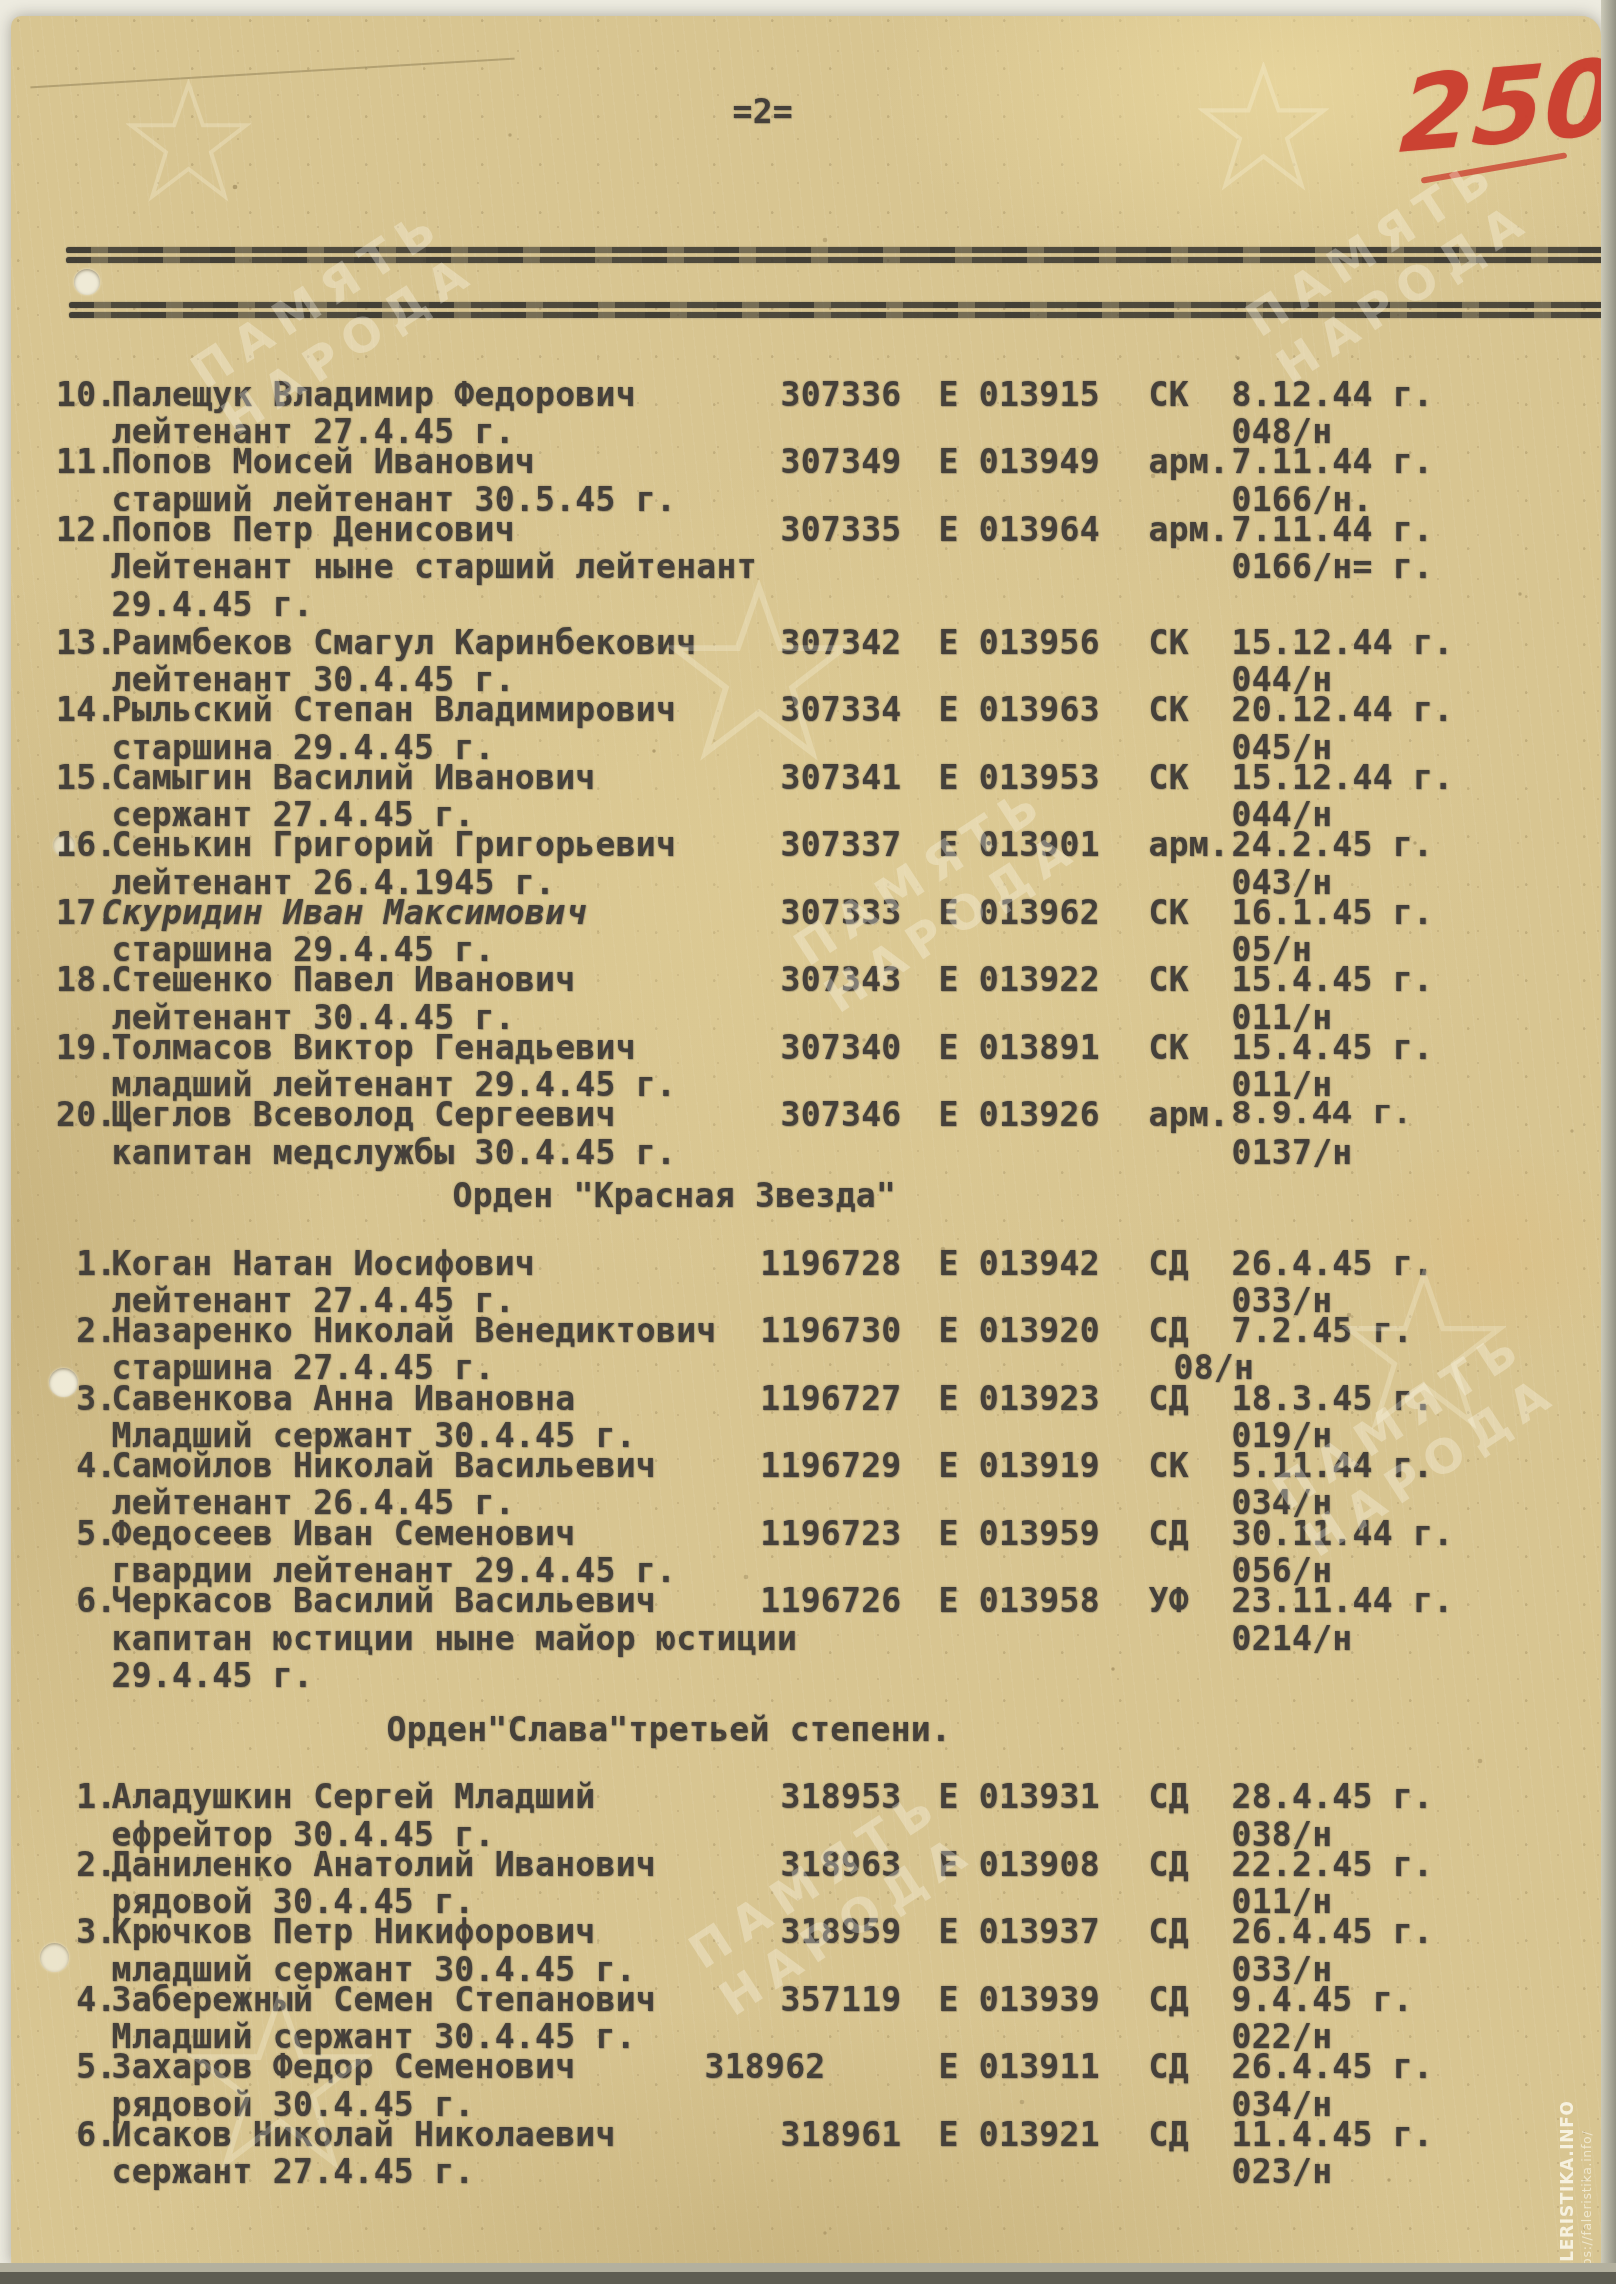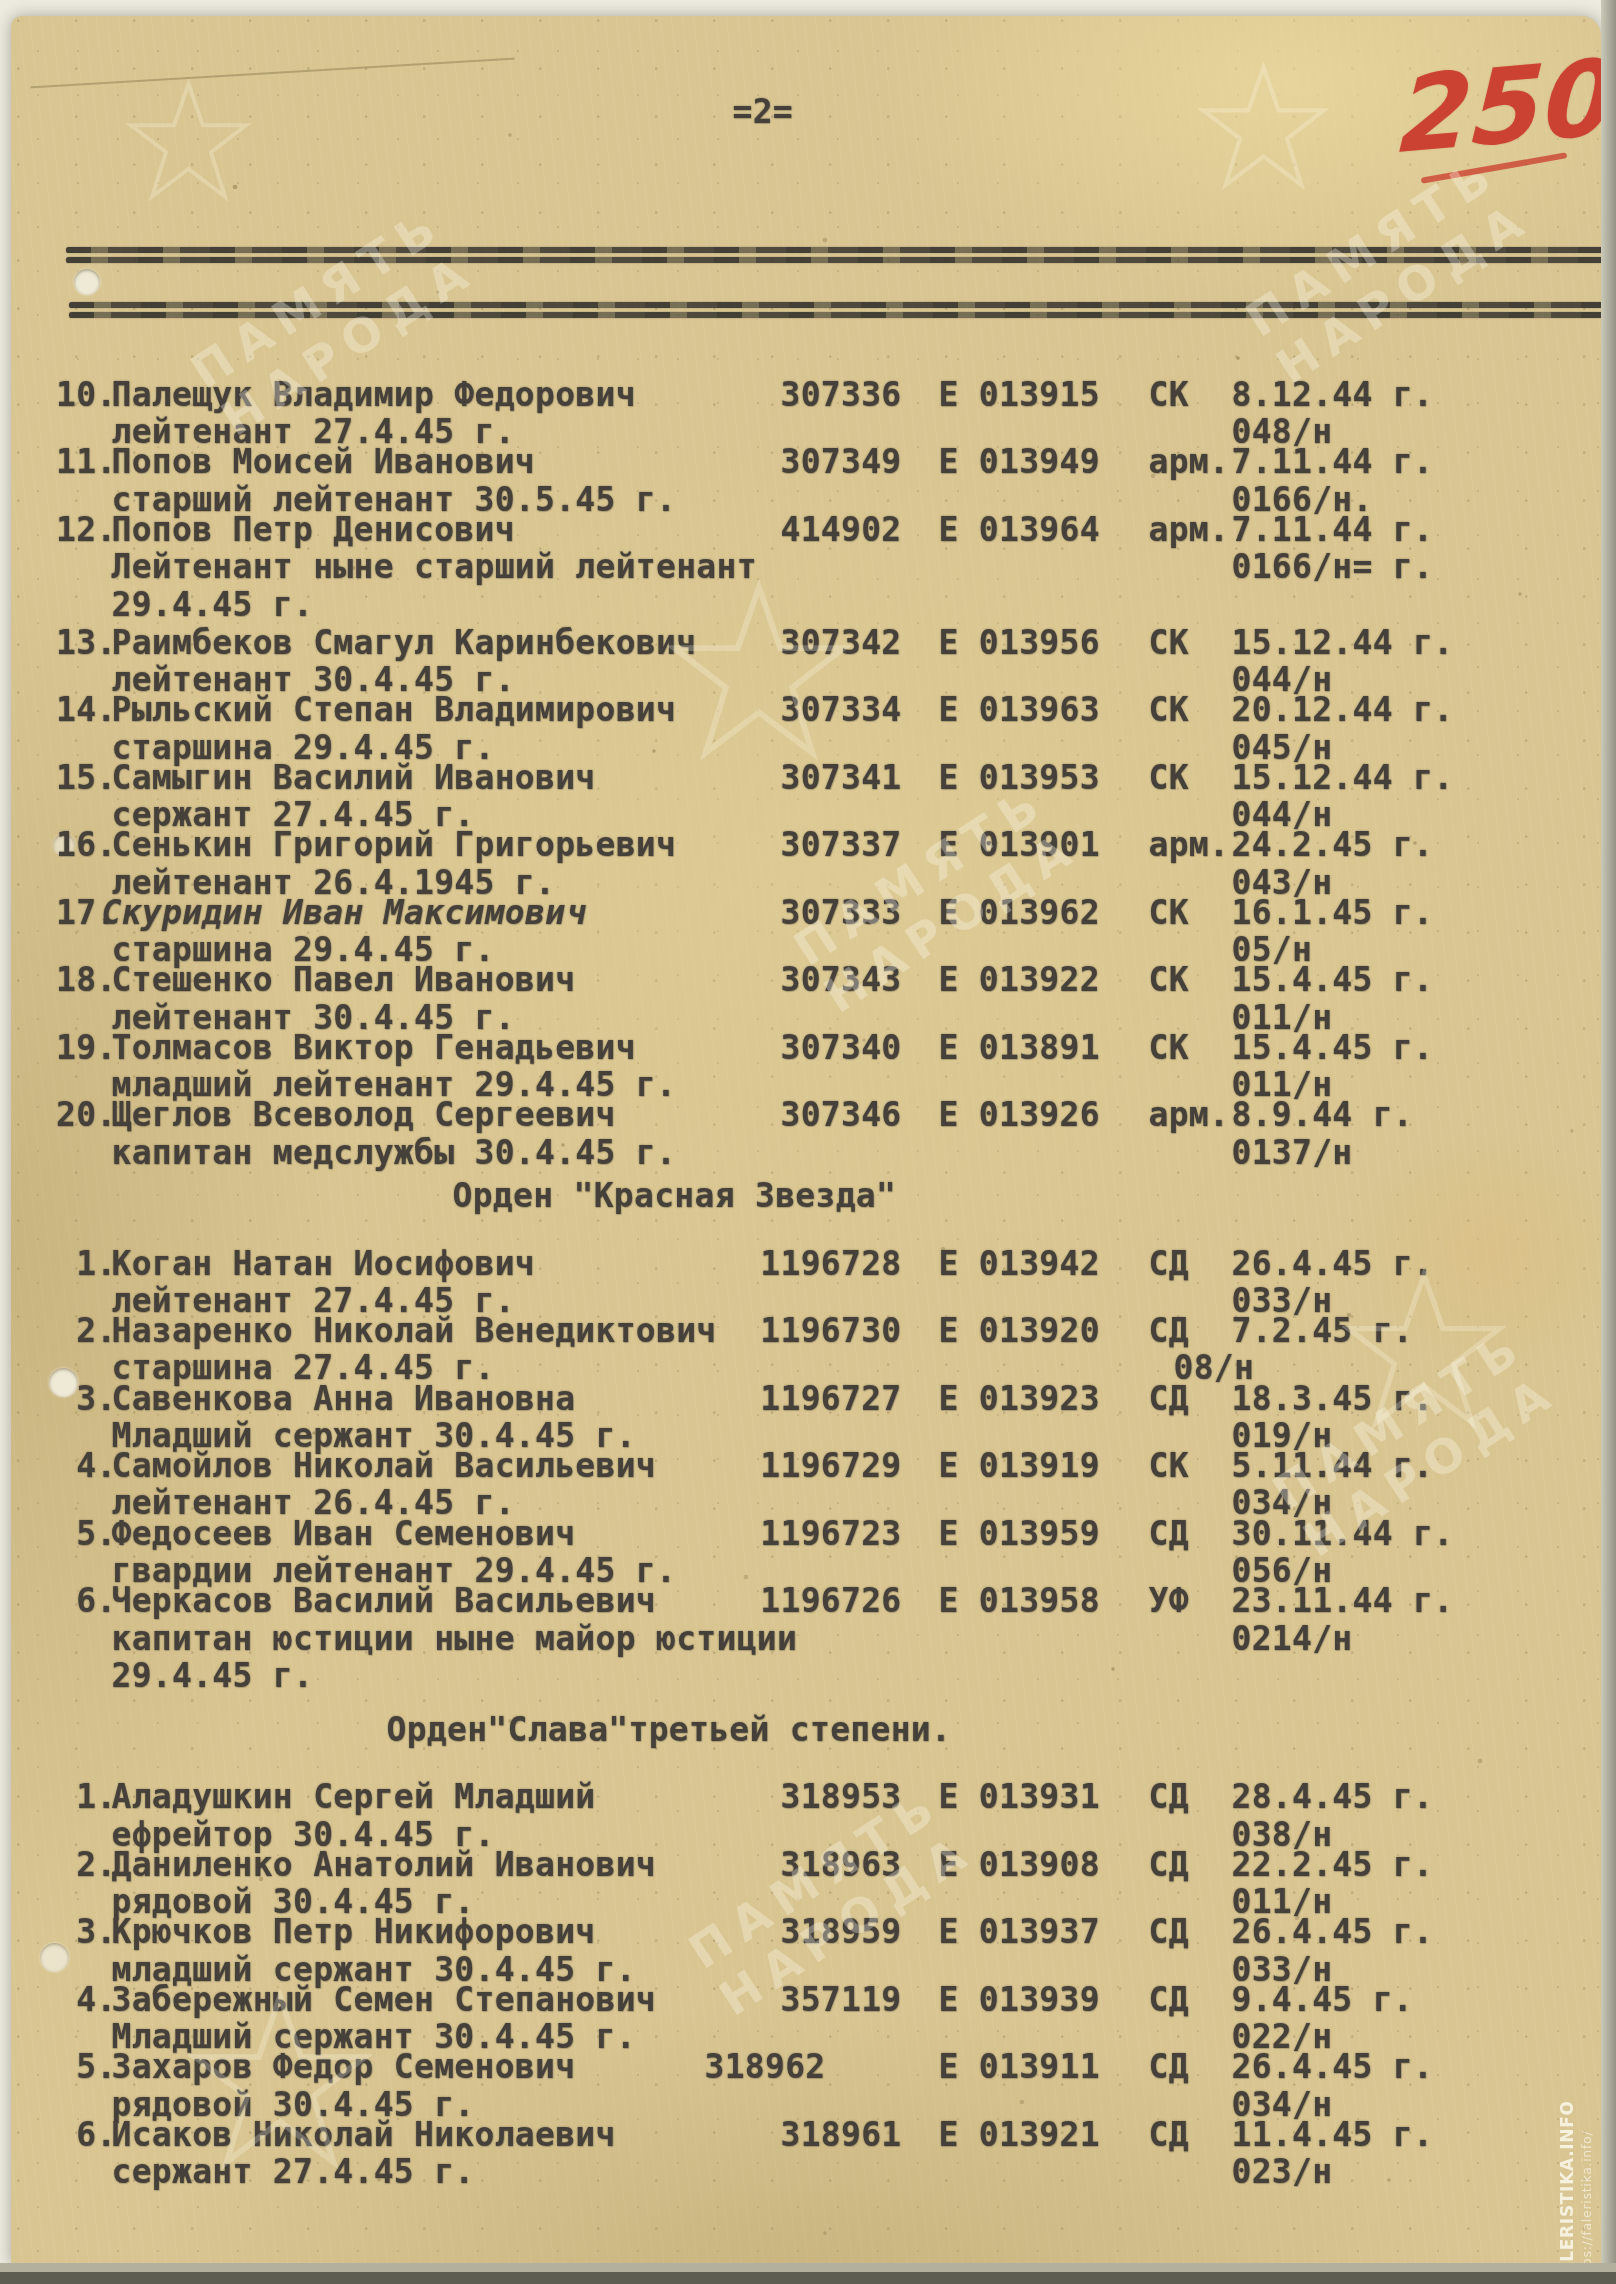--- a/index.html
+++ b/index.html
@@ -129,21 +129,21 @@
       <div class="t" style="left: 101px; top: 465px;">старший лейтенант 30.5.45 г.</div>
       <div class="t" style="left: 694px; top: 427px; width: 197px; text-align: right;">307349</div>
       <div class="t" style="left: 928px; top: 427px;">Е 013949</div>
       <div class="t" style="left: 1138px; top: 427px;">арм.</div>
       <div class="t" style="left: 1221px; top: 427px;">7.11.44 г.</div>
       <div class="t" style="left: 1221px; top: 465px;">0166/н.</div>
       <div class="t" style="left: 26px; top: 495px; width: 80px; text-align: right;">12.</div>
       <div class="t" style="left: 101px; top: 495px;">Попов Петр Денисович</div>
       <div class="t" style="left: 101px; top: 532px;">Лейтенант ныне старший лейтенант</div>
       <div class="t" style="left: 101px; top: 570px;">29.4.45 г.</div>
-      <div class="t" style="left: 694px; top: 495px; width: 197px; text-align: right;">414902</div>
+      <div class="t" style="left: 694px; top: 495px; width: 197px; text-align: right;">307335</div>
       <div class="t" style="left: 928px; top: 495px;">Е 013964</div>
       <div class="t" style="left: 1138px; top: 495px;">арм.</div>
       <div class="t" style="left: 1221px; top: 495px;">7.11.44 г.</div>
       <div class="t" style="left: 1221px; top: 532px;">0166/н= г.</div>
       <div class="t" style="left: 26px; top: 608px; width: 80px; text-align: right;">13.</div>
       <div class="t" style="left: 101px; top: 608px;">Раимбеков Смагул Каринбекович</div>
       <div class="t" style="left: 101px; top: 645px;">лейтенант 30.4.45 г.</div>
       <div class="t" style="left: 694px; top: 608px; width: 197px; text-align: right;">307342</div>
       <div class="t" style="left: 928px; top: 608px;">Е 013956</div>
       <div class="t" style="left: 1138px; top: 608px;">СК</div>
@@ -196,21 +196,21 @@
       <div class="t" style="left: 928px; top: 1013px;">Е 013891</div>
       <div class="t" style="left: 1138px; top: 1013px;">СК</div>
       <div class="t" style="left: 1221px; top: 1013px;">15.4.45 г.</div>
       <div class="t" style="left: 1221px; top: 1050px;">011/н</div>
       <div class="t" style="left: 26px; top: 1080px; width: 80px; text-align: right;">20.</div>
       <div class="t" style="left: 101px; top: 1080px;">Щеглов Всеволод Сергеевич</div>
       <div class="t" style="left: 101px; top: 1118px;">капитан медслужбы 30.4.45 г.</div>
       <div class="t" style="left: 694px; top: 1080px; width: 197px; text-align: right;">307346</div>
       <div class="t" style="left: 928px; top: 1080px;">Е 013926</div>
       <div class="t" style="left: 1138px; top: 1080px;">арм.</div>
-      <div class="t" style="left: 1221px; top: 1080px;">8.9.44 г.</div>
+      <div class="t" style="left: 1221px; top: 1080px; font-family: Liberation Mono, monospace;">8.9.44 г.</div>
       <div class="t" style="left: 1221px; top: 1118px;">0137/н</div>
       <div class="t" style="left: 442px; top: 1161px;">Орден "Красная Звезда"</div>
       <div class="t" style="left: 26px; top: 1229px; width: 80px; text-align: right;">1.</div>
       <div class="t" style="left: 101px; top: 1229px;">Коган Натан Иосифович</div>
       <div class="t" style="left: 101px; top: 1266px;">лейтенант 27.4.45 г.</div>
       <div class="t" style="left: 694px; top: 1229px; width: 197px; text-align: right;">1196728</div>
       <div class="t" style="left: 928px; top: 1229px;">Е 013942</div>
       <div class="t" style="left: 1138px; top: 1229px;">СД</div>
       <div class="t" style="left: 1221px; top: 1229px;">26.4.45 г.</div>
       <div class="t" style="left: 1221px; top: 1266px;">033/н</div>

